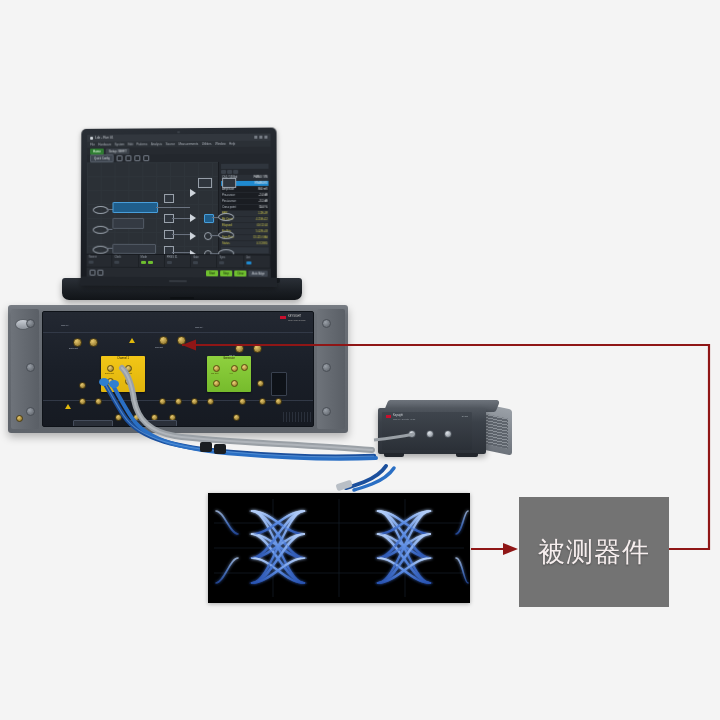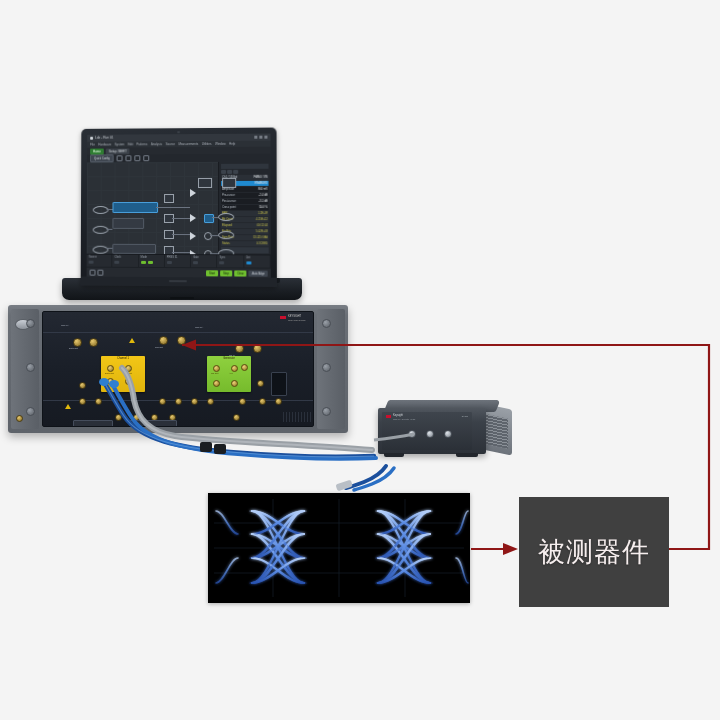--- a/index.html
+++ b/index.html
@@ -150,21 +150,21 @@
   .hd-foot{position:absolute;bottom:-3px;height:4px;background:#22262c;border-radius:0 0 2px 2px;}
 
   
   #cables{left:0;top:300px;width:720px;height:220px;pointer-events:none;}
 
   
   #eye{left:208px;top:493px;width:262px;height:110px;background:#000;box-shadow:0 1px 4px rgba(0,0,0,.3);}
   .eye-inner{position:absolute;inset:0;overflow:hidden;}
 
   
-  #dut{left:519px;top:497px;width:150px;height:110px;background:#404040;display:flex;align-items:center;justify-content:center;}
+  #dut{left:519px;top:497px;width:150px;height:110px;background:#737373;display:flex;align-items:center;justify-content:center;}
   #dut .dut-label{
     color:#f6eeee;font-size:27px;letter-spacing:1px;
     font-family:"DejaVu Sans","Liberation Sans",sans-serif;
     text-shadow:0 1px 2px rgba(0,0,0,.35);
     white-space:nowrap;
   }
 </style>
 </head>
 <body>
 

